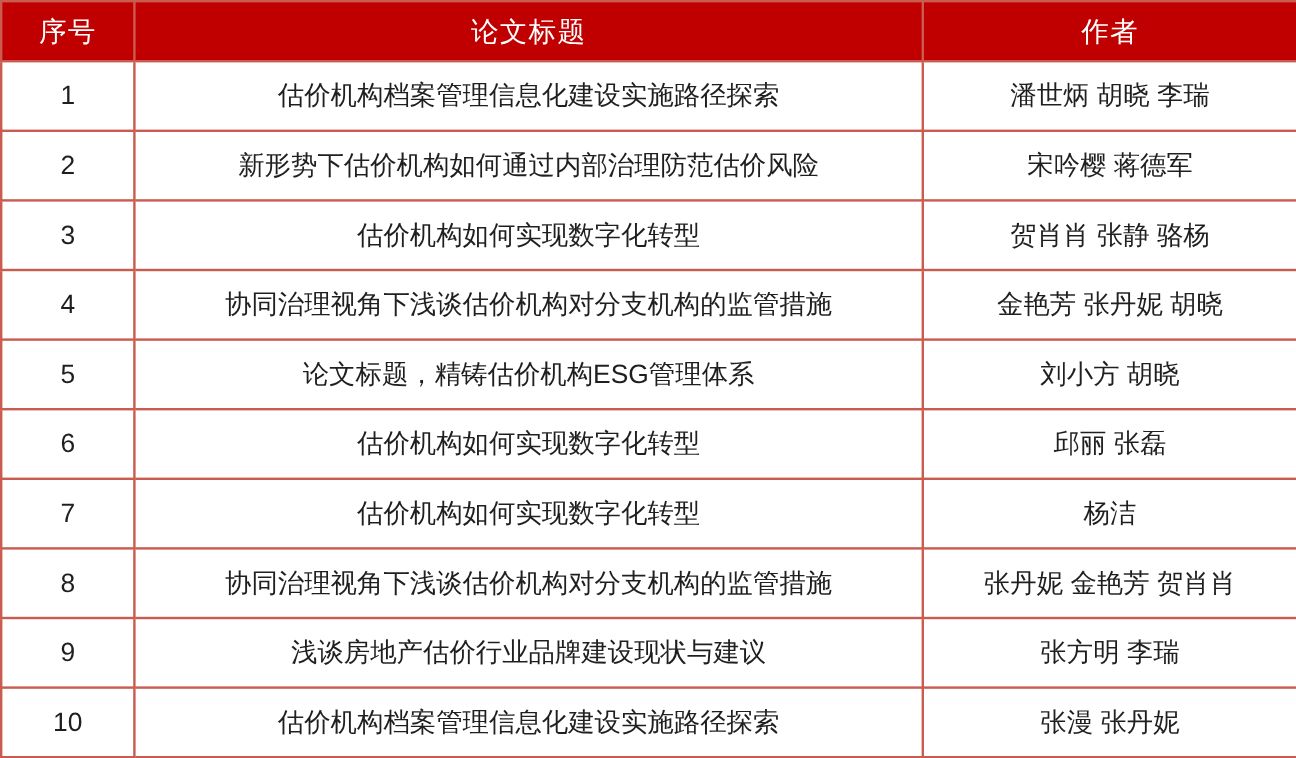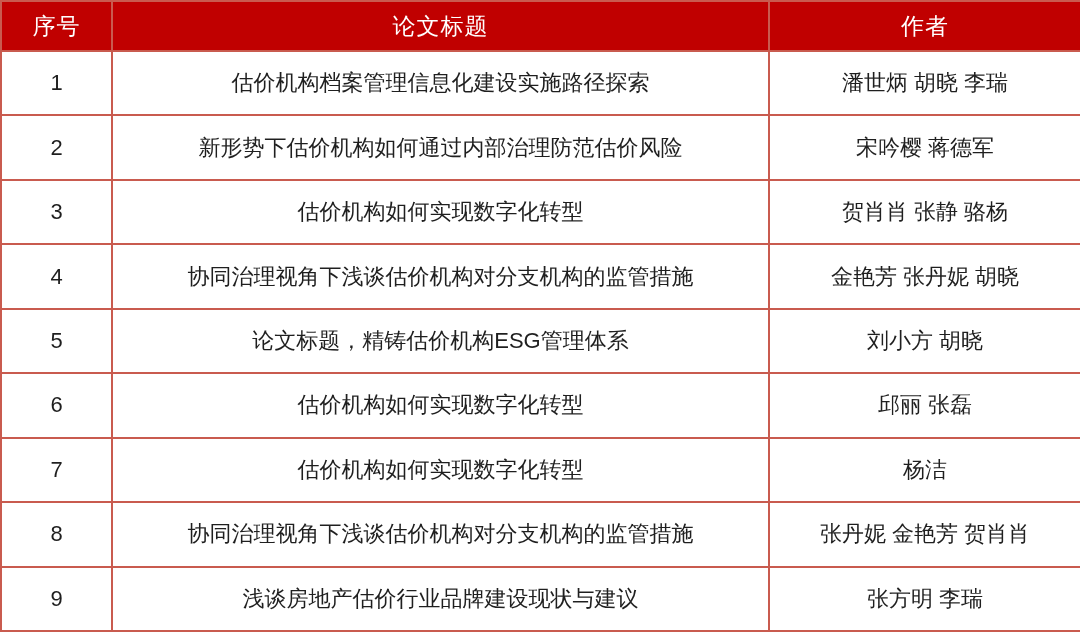--- a/index.html
+++ b/index.html
@@ -99,14 +99,19 @@
     <tr>
       <td>8</td>
       <td>协同治理视角下浅谈估价机构对分支机构的监管措施</td>
       <td>张丹妮 金艳芳 贺肖肖</td>
     </tr>
     <tr>
       <td>9</td>
       <td>浅谈房地产估价行业品牌建设现状与建议</td>
       <td>张方明 李瑞</td>
     </tr>
+    <tr>
+      <td>10</td>
+      <td>估价机构档案管理信息化建设实施路径探索</td>
+      <td>张漫 张丹妮</td>
+    </tr>
   </tbody>
 </table>
 
 </body></html>

